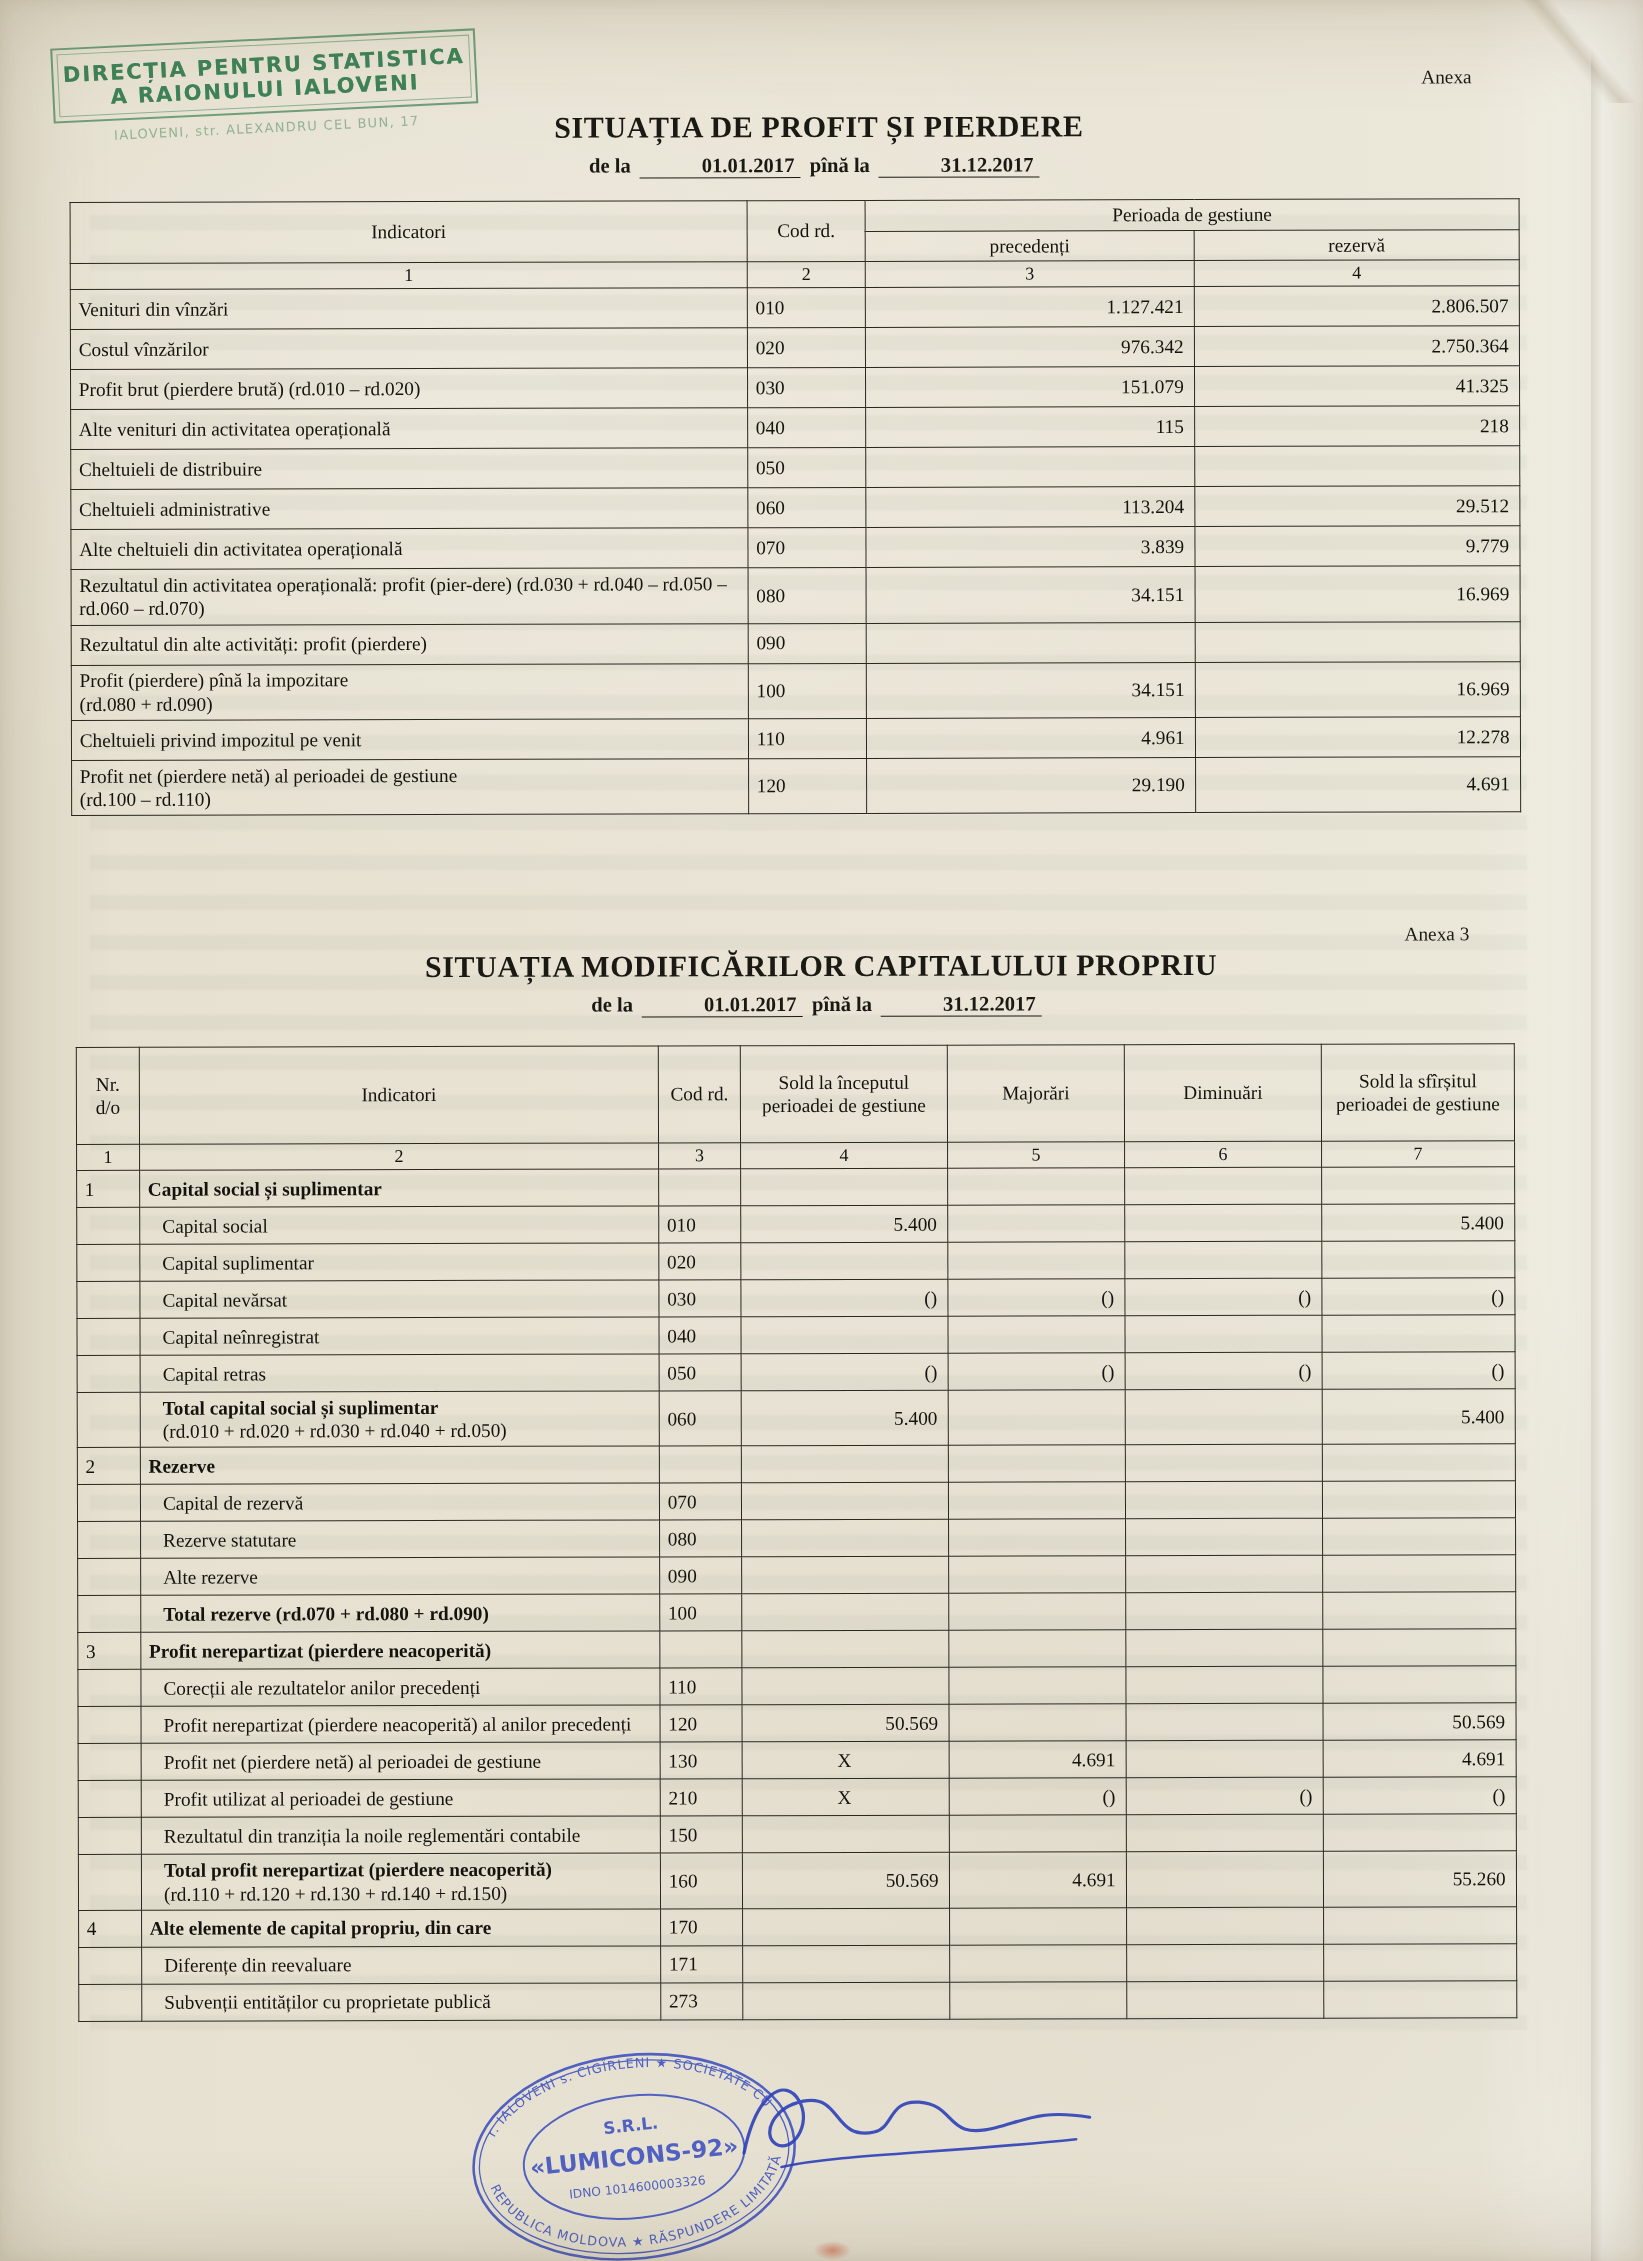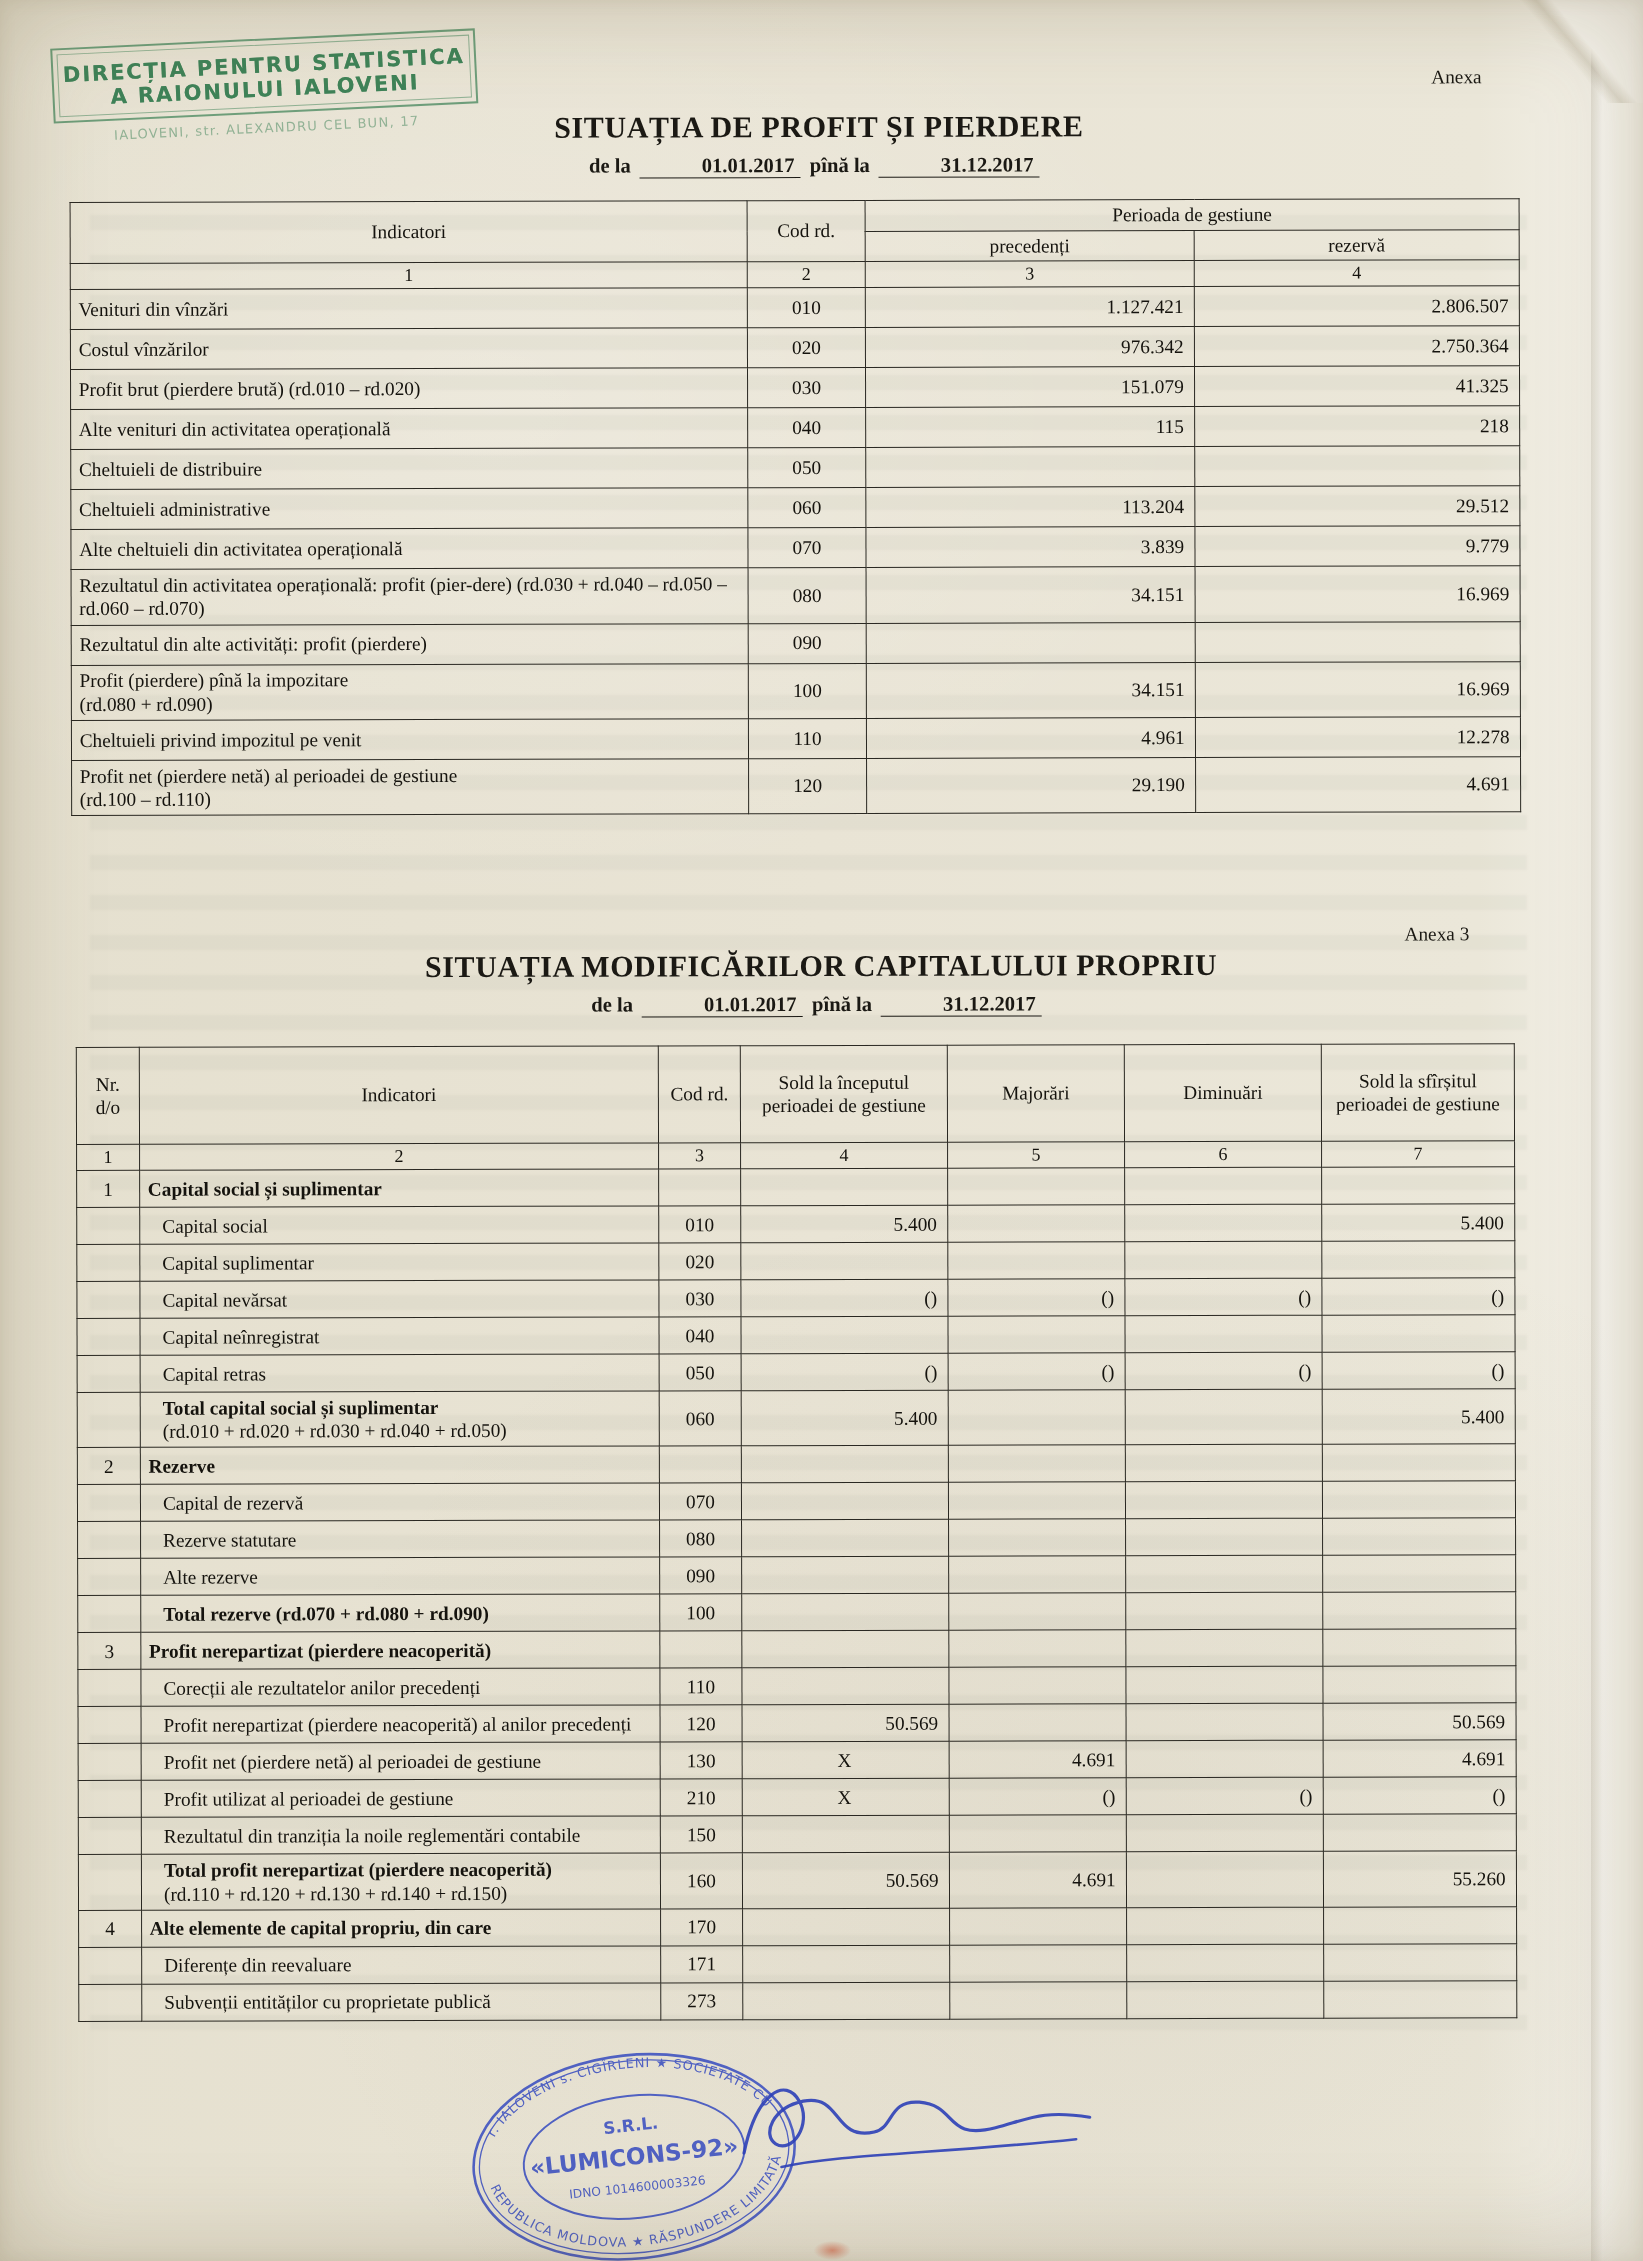--- a/index.html
+++ b/index.html
@@ -20,21 +20,21 @@
   
   .stamp-top{position:absolute;left:55px;top:37px;transform:rotate(-2.6deg);color:rgba(58,128,84,.9);}
   .stamp-box{width:425px;padding:13px 6.4px 10.3px;border:2.6px solid rgba(58,128,84,.7);position:relative;}
   .stamp-box::after{content:"";position:absolute;inset:3.9px;border:1.3px solid rgba(58,128,84,.5);pointer-events:none;}
   .sline{font-family:"DejaVu Sans","Liberation Sans",sans-serif;font-weight:bold;font-size:21px;
     letter-spacing:1.9px;text-align:center;text-shadow:0 0 0.6px rgba(58,128,84,.7);}
   .stamp-addr{margin-top:6.4px;font-family:"DejaVu Sans","Liberation Sans",sans-serif;font-size:13px;
     letter-spacing:1.3px;text-align:center;opacity:.55;}
   
   .anexa{position:absolute;font-size:19.3px;}
-  .anexa1{left:1424px;top:68px;margin-left:10px;}
+  .anexa1{left:1424px;top:68px;}
   .anexa3{left:1405px;top:925px;}
   .headblock{position:absolute;left:0;width:1643px;text-align:center;}
   .head1{top:110px;}
   .head2{top:949px;}
   .title{font-size:30px;font-weight:bold;letter-spacing:0.6px;}
   .period{font-weight:bold;font-size:20.6px;margin-top:10.3px;}
   .period .date{display:inline-block;min-width:161px;text-align:right;
     border-bottom:1.9px solid #1b1914;margin:0 9px;padding:0 6.4px;}
   
   .t{position:absolute;border-collapse:collapse;table-layout:fixed;}
@@ -42,21 +42,21 @@
     padding:3.9px 7.7px;vertical-align:middle;color:#15130e;}
   .t thead th{text-align:center;padding:3.2px 5.2px;}
   .t .nums th{font-size:18px;padding:1.9px;height:24.5px;}
   .t1{left:72px;top:200px;width:1449px;}
   .t2{left:76px;top:1045px;width:1436px;}
   .t1 tbody td{height:40px;}
   .t2 tbody td{height:37px;}
   .t td.ind{text-align:left;}
   .t td.num{text-align:right;padding-right:10.3px;}
   .t td.num.x{text-align:center;}
-  .t td.cod{text-align:center;}
+  .t td.cod{text-align:left;}
   .t td.sub{padding-left:22px;}
   .t td.b{font-weight:bold;}
   .t td .f{font-weight:normal;}
   .t2 thead .h2row th{height:97px;}
   
   .stamp-bottom{position:absolute;left:464px;top:2048px;transform:rotate(-6deg);opacity:.88;}
   .stamp-bottom text{font-family:"DejaVu Sans","Liberation Sans",sans-serif;fill:#3c50c0;}
   .signature{position:absolute;left:722px;top:2056px;opacity:.9;}
   .red-mark{position:absolute;left:811px;top:2241px;width:37px;height:19.3px;border-radius:50%;
     background:radial-gradient(ellipse at center, rgba(208,78,46,.55), rgba(208,78,46,0) 72%);}

